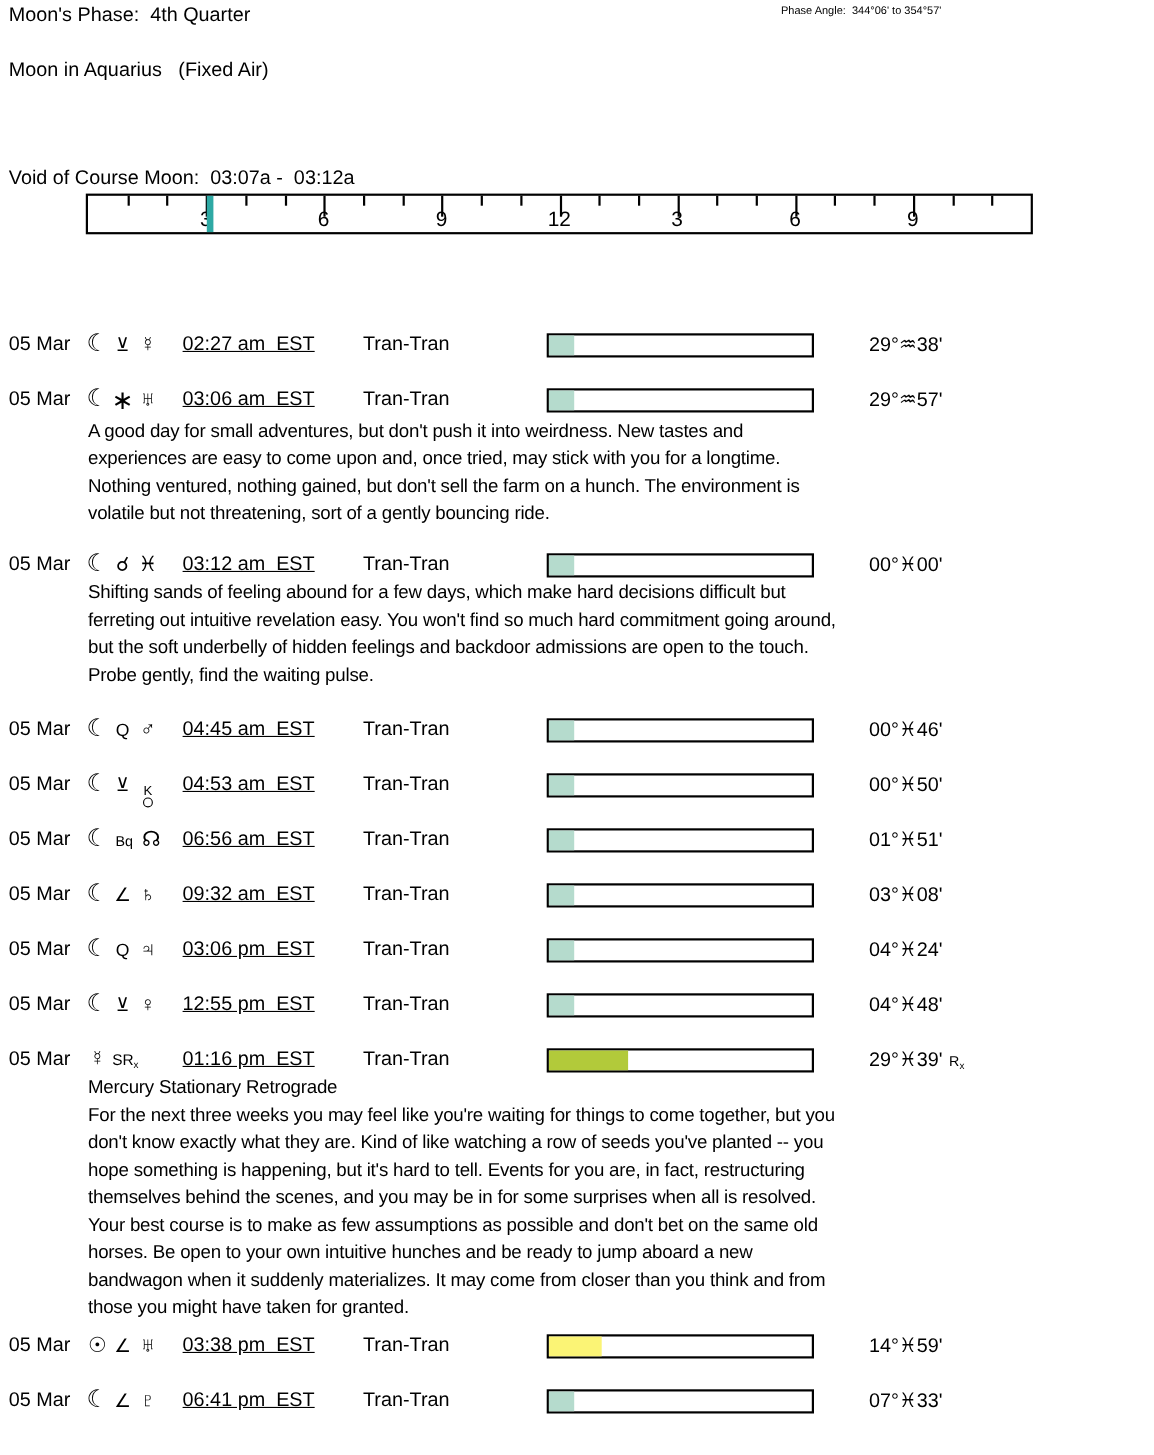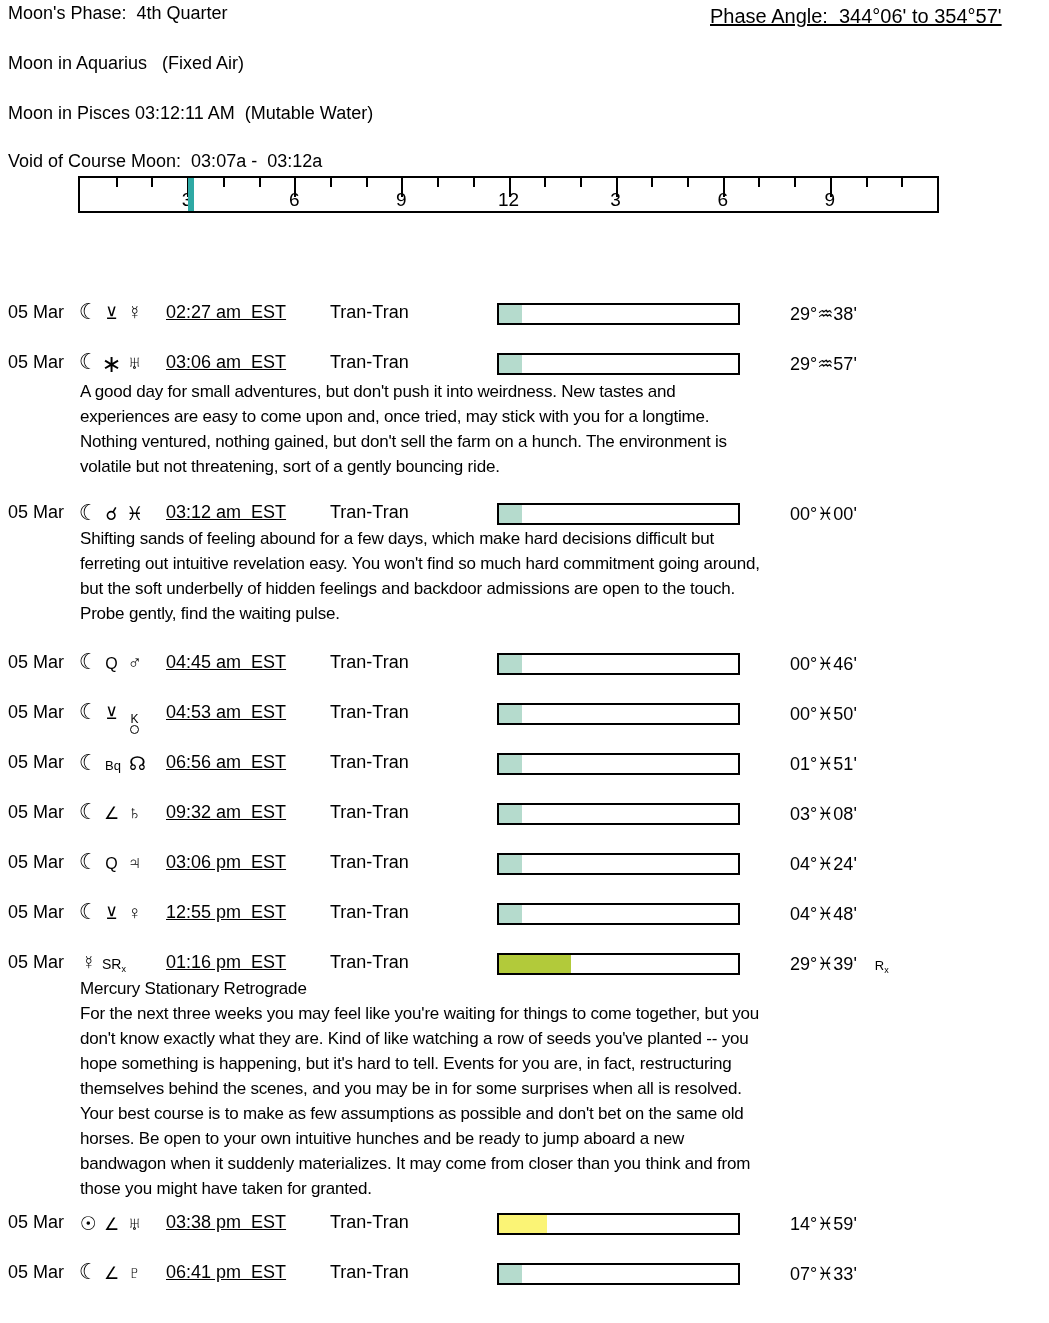--- a/index.html
+++ b/index.html
@@ -3,21 +3,21 @@
 <meta charset="utf-8">
 <style>
   html,body { margin:0; padding:0; background:#fff; }
   .page {
     position:relative; width:1049px; height:1323px; background:#ffffff;
     font-family:"Liberation Sans","DejaVu Sans",sans-serif; color:#000;
     overflow:hidden;
   }
   .abs { position:absolute; white-space:pre; }
   .hline { font-size:18px; left:8px; }
-  .phase-angle { font-size:20px; left:710px; top:5px;text-decoration:underline; }
+  .phase-angle { font-size:10px; left:710px; top:5px; }
 
   
   .timeline { position:absolute; left:78px; top:176px; width:861px; height:37px;
     border:2px solid #000; box-sizing:border-box; background:#fff; }
   .tick { position:absolute; top:0; width:2px; background:#000; }
   .tick.short { height:9px; }
   .tick.long  { height:19px; }
   .tlabel { position:absolute; bottom:0px; font-size:19px; transform:translateX(-50%); }
   .tmarker { position:absolute; top:0; bottom:0; width:6px; }
 
@@ -43,38 +43,37 @@
   .g-conj { font-size:18px; }
   .g-q    { font-size:16px; }
   .g-bq   { font-size:13px; min-width:26px; }
   .g-srx  { font-size:14px; min-width:28px; }
   .g-pl   { font-size:19px; }
   .g-chiron { display:inline-flex; flex-direction:column; align-items:center;
     font-size:12px; line-height:10px; vertical-align:-4px; min-width:23px; }
   .chiron-o { width:7px; height:7px; border:1.5px solid #000; border-radius:50%;
     margin-top:1px; }
   .gsub { font-size:9px; vertical-align:-3px; }
-  .rx { font-size:13px; margin-left:18px; }
+  .rx { font-size:13px; margin-left:6px; }
   .rxx { font-size:9px; vertical-align:-3px; }
 
   .desc { position:absolute; left:80px; font-size:17px; line-height:25px;
     white-space:pre; letter-spacing:-0.2px; }
 </style>
 </head>
 <body>
 
 <div class="page">
 
   <div class="abs hline" style="top:3px">Moon's Phase:  4th Quarter</div>
 
   <div class="abs phase-angle">Phase Angle:  344°06' to 354°57'</div>
 
   <div class="abs hline" style="top:53px">Moon in Aquarius   (Fixed Air)</div>
 
-  <div class="abs hline" style="top:103px">Moon in Pisces 03:12:11 AM  (Mutable Water)</div>
 
   <div class="abs hline" style="top:151px">Void of Course Moon:  03:07a -  03:12a</div>
 
   <div class="timeline">
       <div class="tick short" style="left: 4.16667%;"></div>
       <div class="tick short" style="left: 8.33333%;"></div>
       <div class="tick long" style="left: 12.5%;"></div>
       <div class="tick short" style="left: 16.6667%;"></div>
       <div class="tick short" style="left: 20.8333%;"></div>
       <div class="tick long" style="left: 25%;"></div>

